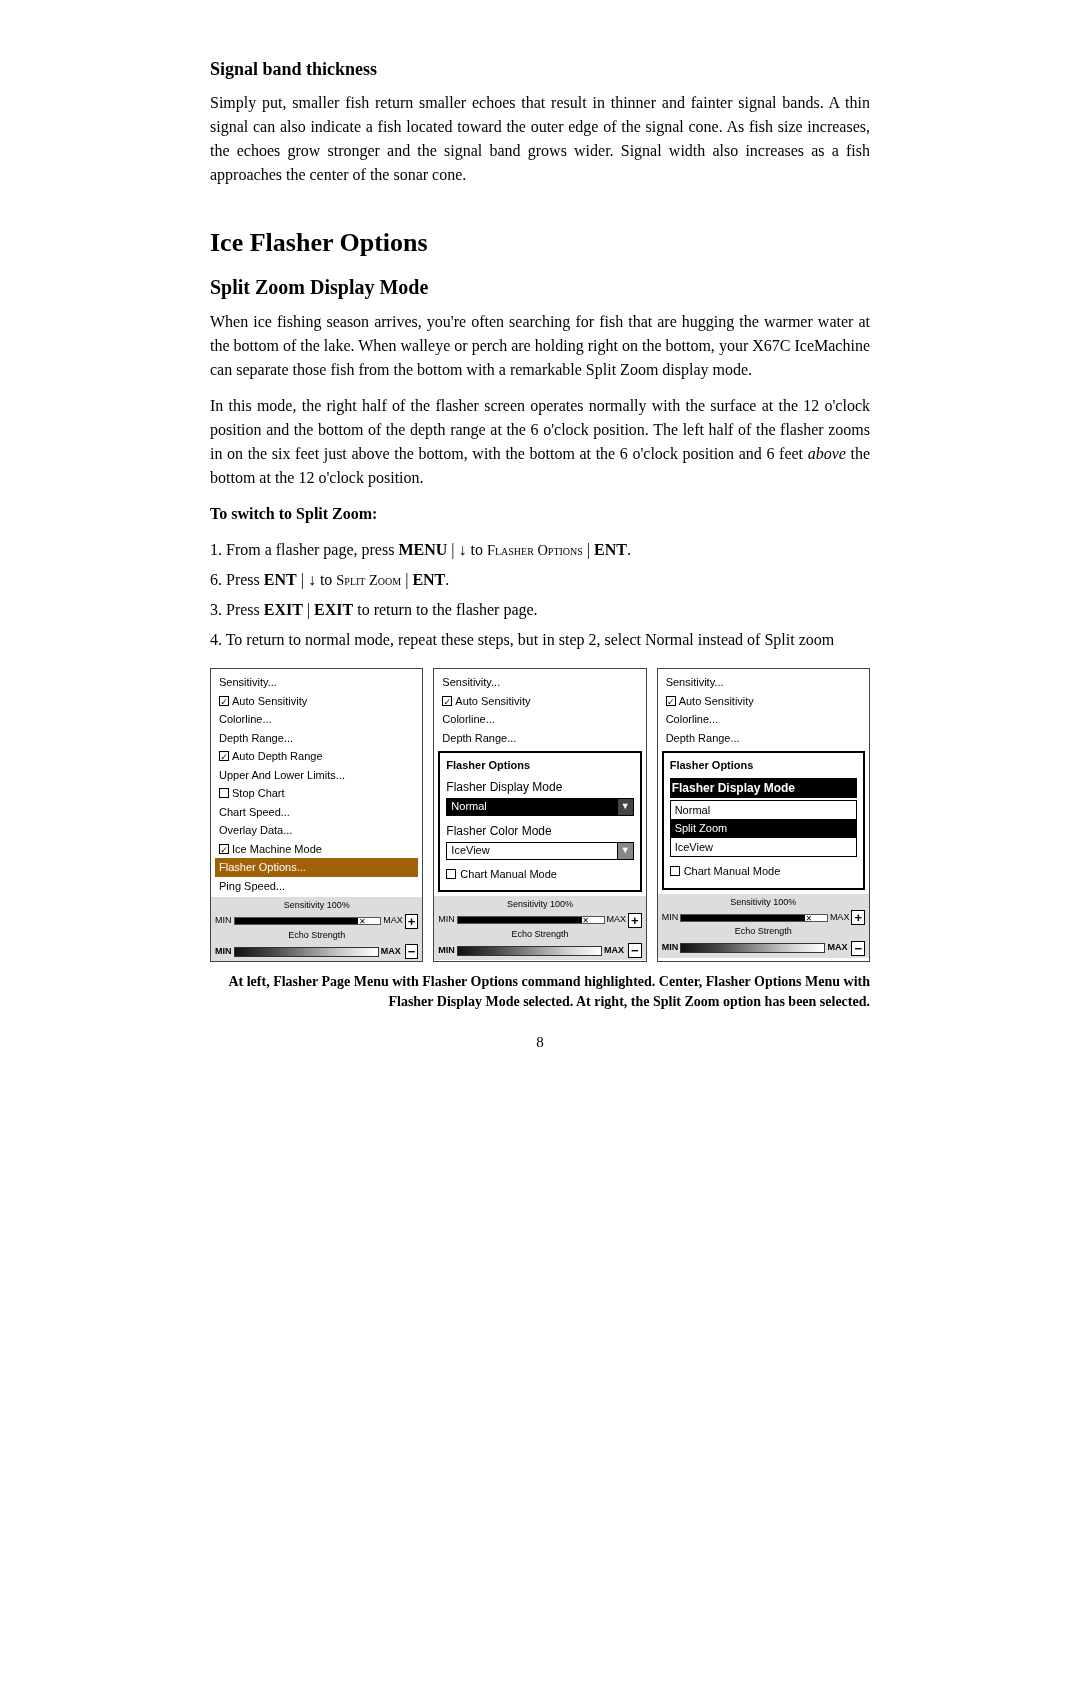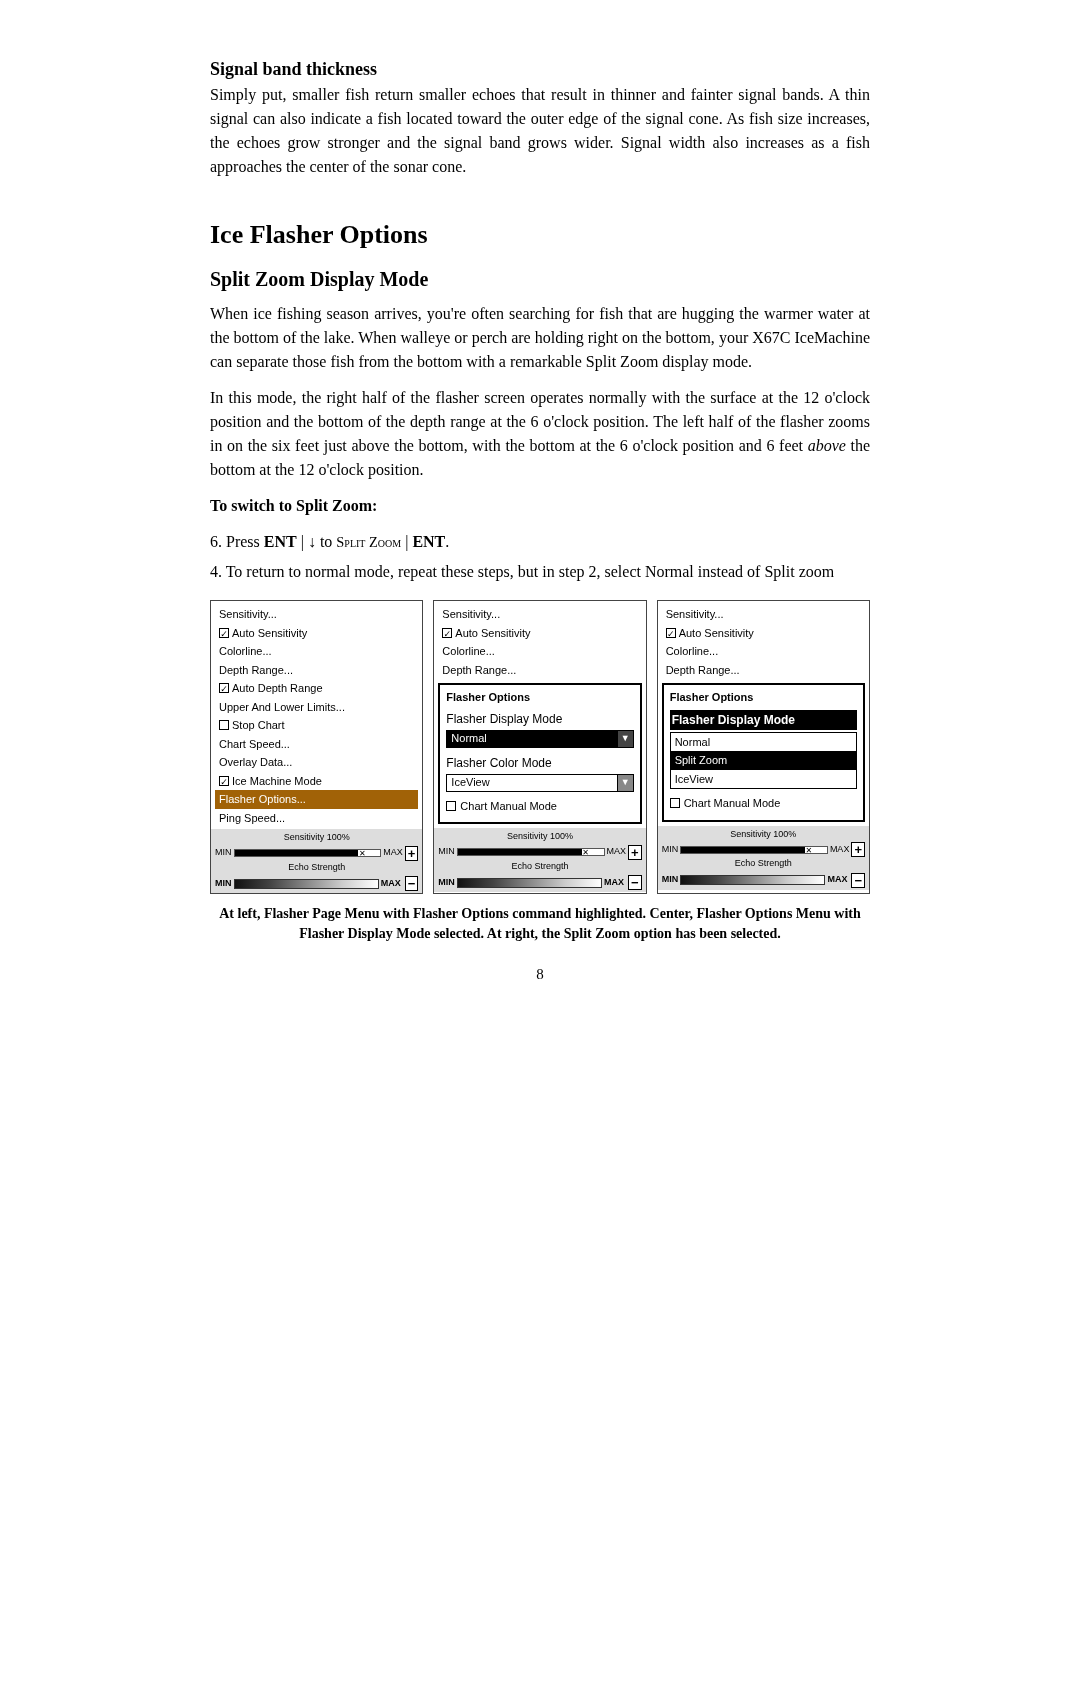--- a/index.html
+++ b/index.html
@@ -9,20 +9,21 @@
       font-family: Georgia, 'Times New Roman', serif;
       font-size: 16px;
       line-height: 1.5;
       max-width: 780px;
       margin: 0 auto;
       padding: 40px 60px 40px 60px;
     }
     .section-heading {
       font-size: 18px;
       font-weight: bold;
+      margin-bottom: 8px;
       margin-top: 16px;
     }
     .chapter-heading {
       font-size: 26px;
       font-weight: bold;
       margin-top: 36px;
       margin-bottom: 6px;
     }
     .sub-heading {
       font-size: 20px;
@@ -226,21 +227,21 @@
     .ss-minus {
       font-size: 13px;
       line-height: 1;
       font-weight: bold;
       border: 1px solid #000;
       padding: 0 2px;
       background: #fff;
       margin-left: 2px;
     }
     .caption {
-      text-align: center;
+      text-align: right;
       font-size: 14px;
       margin-top: 6px;
       margin-bottom: 16px;
       line-height: 1.4;
     }
     .page-number {
       text-align: center;
       margin-top: 20px;
       font-size: 15px;
     }
@@ -254,21 +255,27 @@
 <h1 class="chapter-heading">Ice Flasher Options</h1>
 
 <h2 class="sub-heading">Split Zoom Display Mode</h2>
 <p>When ice fishing season arrives, you're often searching for fish that are hugging the warmer water at the bottom of the lake. When walleye or perch are holding right on the bottom, your X67C IceMachine can separate those fish from the bottom with a remarkable Split Zoom display mode.</p>
 <p>In this mode, the right half of the flasher screen operates normally with the surface at the 12 o'clock position and the bottom of the depth range at the 6 o'clock position. The left half of the flasher zooms in on the six feet just above the bottom, with the bottom at the 6 o'clock position and 6 feet <em>above</em> the bottom at the 12 o'clock position.</p>
 
 <p><strong>To switch to Split Zoom:</strong></p>
 
 <ol class="steps">
   <li>
+    <span>1. From a flasher page, press </span><strong>MENU</strong><span> | ↓ to </span><span class="small-caps">Flasher Options</span><span> | </span><strong>ENT</strong><span>.</span>
+  </li>
+  <li>
     <span>6. Press </span><strong>ENT</strong><span> | ↓ to </span><span class="small-caps">Split Zoom</span><span> | </span><strong>ENT</strong><span>.</span>
+  </li>
+  <li>
+    <span>3. Press </span><strong>EXIT</strong><span> | </span><strong>EXIT</strong><span> to return to the flasher page.</span>
   </li>
   <li>4. To return to normal mode, repeat these steps, but in step 2, select Normal instead of Split zoom</li>
 </ol>
 
 <div class="screenshots-row">
 
   <div class="screenshot-box">
     <div class="ss-menu-area">
       <div class="ss-menu-item normal">Sensitivity...</div>
       <div class="ss-menu-item normal"><span class="ss-checkbox checked"></span>Auto Sensitivity</div>

